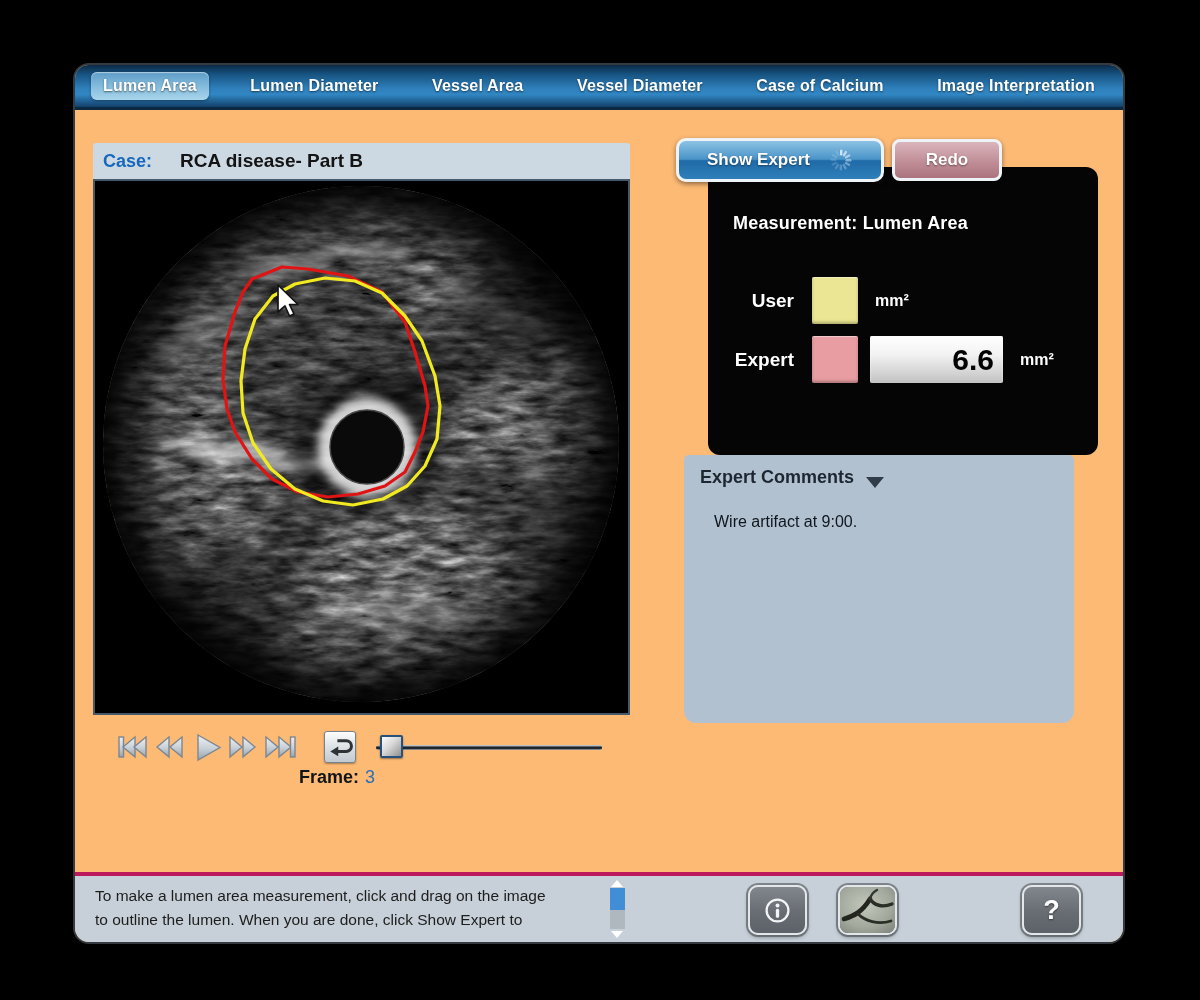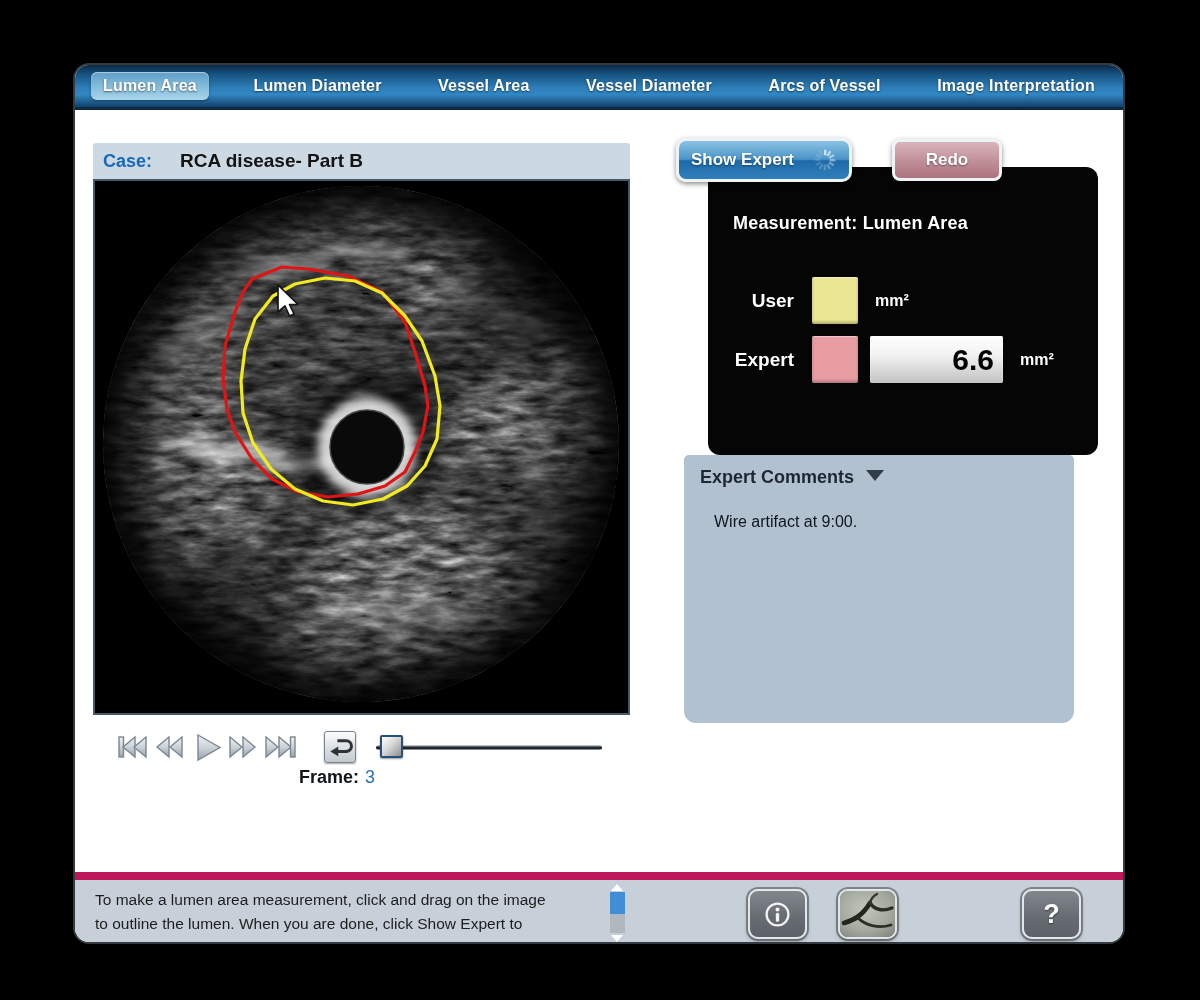--- a/index.html
+++ b/index.html
@@ -2,21 +2,21 @@
 <html><head>
 <meta charset="utf-8">
 <style>
   * { margin:0; padding:0; box-sizing:border-box; }
   html,body { width:1200px; height:1000px; background:#000; overflow:hidden;
               font-family:"Liberation Sans", sans-serif; }
   #stage { position:relative; width:1200px; height:1000px; background:#000; }
 
   
   #appwin { position:absolute; left:75px; top:65px; width:1048px; height:877px;
-            background:#ffffff; border-radius:14px; overflow:hidden;
+            background:#fdba74; border-radius:14px; overflow:hidden;
             box-shadow:0 0 0 2px rgba(150,165,180,.35), 0 6px 18px rgba(0,0,0,.7); }
 
   
   .tabbar { position:absolute; left:0; top:0; width:100%; height:45px;
             background:linear-gradient(180deg,#0c2a46 0%,#175document381 20%,#2e7fba 55%,#3187c3 70%,#12406a 100%);
             background:linear-gradient(180deg,#0c2a46 0%,#175381 22%,#2e7fba 55%,#3187c3 70%,#12406a 100%);
             border-bottom:3px solid #0c2740; display:flex; align-items:center;
             justify-content:space-between; padding:0 16px; }
   .tab { color:#fff; font-size:16px; font-weight:bold; letter-spacing:.2px;
          text-shadow:0 1px 2px rgba(0,0,0,.55); padding:5px 12px; border-radius:6px;
@@ -54,21 +54,21 @@
                    box-shadow:0 1px 2px rgba(0,0,0,.4); cursor:grab; }
   .frame-row { position:absolute; left:224px; top:702px; font-size:18px; font-weight:bold; }
   .frame-label { color:#10151a; }
   .frame-value { color:#2a6fb8; margin-left:6px; font-weight:normal; }
 
   
   .btn { position:absolute; border:3px solid #eef3f7; border-radius:10px; color:#fff;
          font-size:17px; font-weight:bold; text-shadow:0 1px 2px rgba(0,0,0,.45);
          display:flex; align-items:center; justify-content:center; cursor:pointer;
          box-shadow:0 2px 5px rgba(0,0,0,.45); z-index:3; }
-  .show-expert { left:601px; top:73px; width:176px; height:44px;
+  .show-expert { left:601px; top:73px; width:208px; height:44px;
                  background:linear-gradient(180deg,#8cc2e4 0%,#4a94c8 48%,#1f6aa8 52%,#2f7fba 100%);gap:9px; }
   .show-expert .spinner { margin-left:10px; }
   .redo { left:817px; top:74px; width:110px; height:42px; border-radius:8px;
           background:linear-gradient(180deg,#dab5bc 0%,#c08e97 55%,#ac737e 100%); }
 
   .measure-panel { position:absolute; left:609px; top:102px; width:390px; height:288px;
                    background:#050505; border-radius:12px; z-index:1;margin-left:24px; }
   .measure-title { position:absolute; left:25px; top:46px; color:#fff; font-size:18px;
                    font-weight:bold; letter-spacing:.2px; }
   .mrow { position:absolute; left:0; width:100%; height:47px; display:flex; align-items:center;gap:8px; }
@@ -79,30 +79,30 @@
                   box-shadow:inset 0 -2px 3px rgba(0,0,0,.25), inset 0 1px 1px rgba(255,255,255,.5); }
   .mrow .valbox { width:133px; height:47px; margin-left:4px; border-radius:2px;
                   background:linear-gradient(180deg,#ffffff 0%,#f2f2f2 40%,#c2c2c2 100%);
                   display:flex; align-items:center; justify-content:flex-end;
                   padding-right:9px; color:#000; font-size:30px; font-weight:bold;
                   box-shadow:inset 0 1px 2px rgba(255,255,255,.9); }
   .mrow .unit { margin-left:9px; color:#fff; font-size:16px; font-weight:bold; }
 
   .comments-panel { position:absolute; left:609px; top:390px; width:390px; height:268px;
                     background:#b2c1cf; border-radius:5px 5px 12px 12px; }
-  .comments-head { position:absolute; left:16px; top:12px; display:flex; align-items:flex-start;
+  .comments-head { position:absolute; left:16px; top:12px; display:flex; align-items:flex-end;
                    cursor:pointer; }
   .comments-title { color:#1d2731; font-size:18px; font-weight:bold; }
   .dd-arrow { width:0; height:0; border-left:9px solid transparent; border-right:9px solid transparent;
               border-top:11px solid #303c47; margin-left:12px; margin-top:3px; }
   .comment-text { position:absolute; left:30px; top:58px; color:#0e161e; font-size:16px; }
 
   
   .footer { position:absolute; left:0; top:807px; width:100%; height:70px;
-            background:#c7d0d8; border-top:8px solid #be185d; border-radius:0 0 12px 12px; }
+            background:#c7d0d8; border-top:4px solid #be185d; border-radius:0 0 12px 12px; }
   .instructions { position:absolute; left:20px; top:8px; width:560px;
                   color:#1d1d1d; font-size:15.5px; line-height:24px; }
   .fscroll { position:absolute; left:532px; top:2px; width:20px; height:64px;
              display:flex; flex-direction:column; align-items:center; cursor:pointer; }
   .s-up { width:0; height:0; border-left:6px solid transparent; border-right:6px solid transparent;
           border-bottom:7px solid #fff; margin:2px 0 1px; }
   .s-thumb { width:15px; height:22px; background:#418ed6; }
   .s-rest { width:15px; height:19px; background:#b0b8bf; }
   .s-down { width:0; height:0; border-left:6px solid transparent; border-right:6px solid transparent;
             border-top:7px solid #fff; margin-top:2px; }
@@ -131,21 +131,21 @@
 </svg>
 
 <div id="stage">
   <div id="appwin">
 
     <div class="tabbar">
       <span class="tab selected">Lumen Area</span>
       <span class="tab">Lumen Diameter</span>
       <span class="tab">Vessel Area</span>
       <span class="tab">Vessel Diameter</span>
-      <span class="tab">Arcs of Vessel</span>
+      <span class="tab">Case of Calcium</span>
       <span class="tab">Image Interpretation</span>
     </div>
 
     <div class="case-header">
       <span class="case-label">Case:</span>
       <span class="case-title">RCA disease- Part B</span>
     </div>
 
     <div class="ivus">
       <svg width="533" height="532" viewBox="0 0 533 532">

